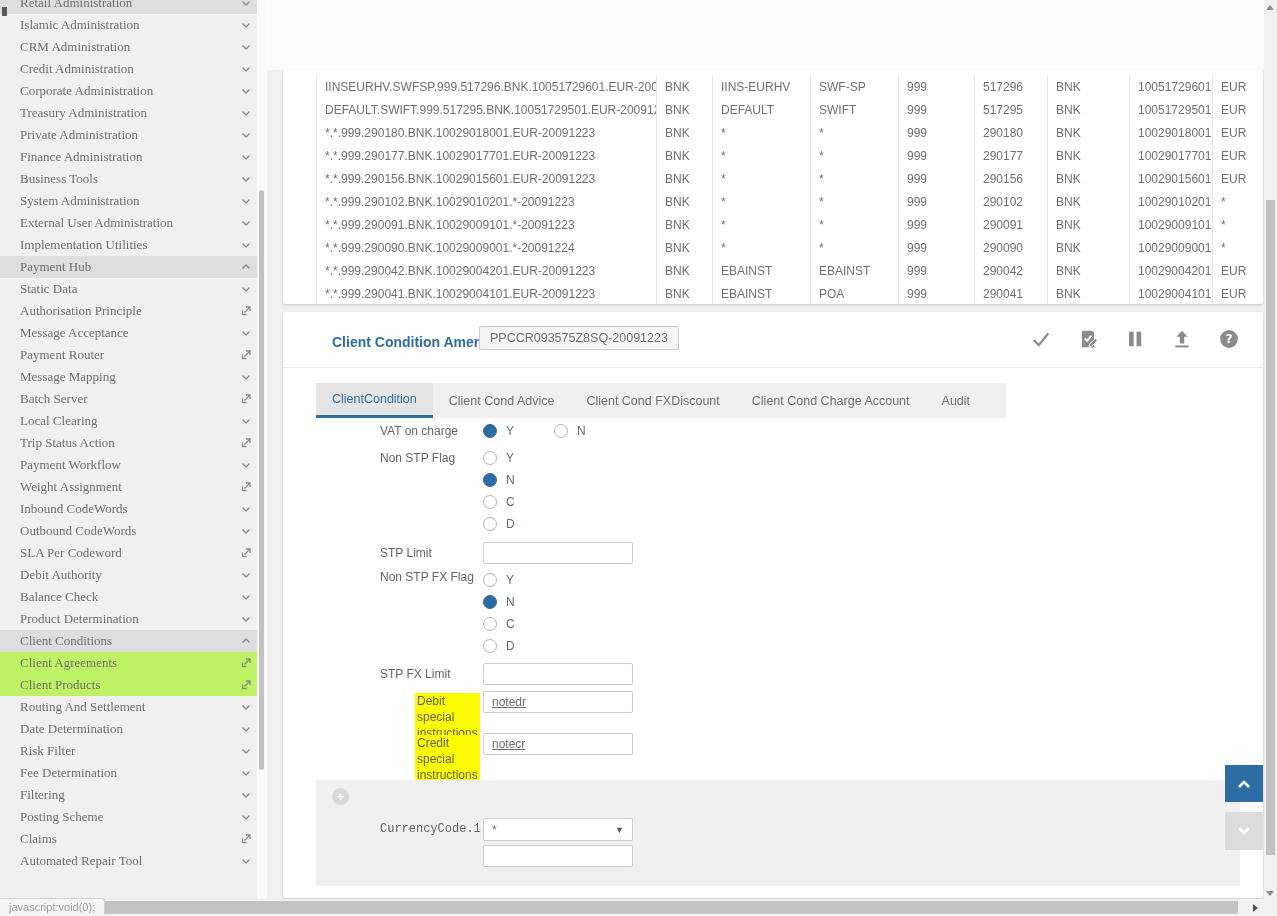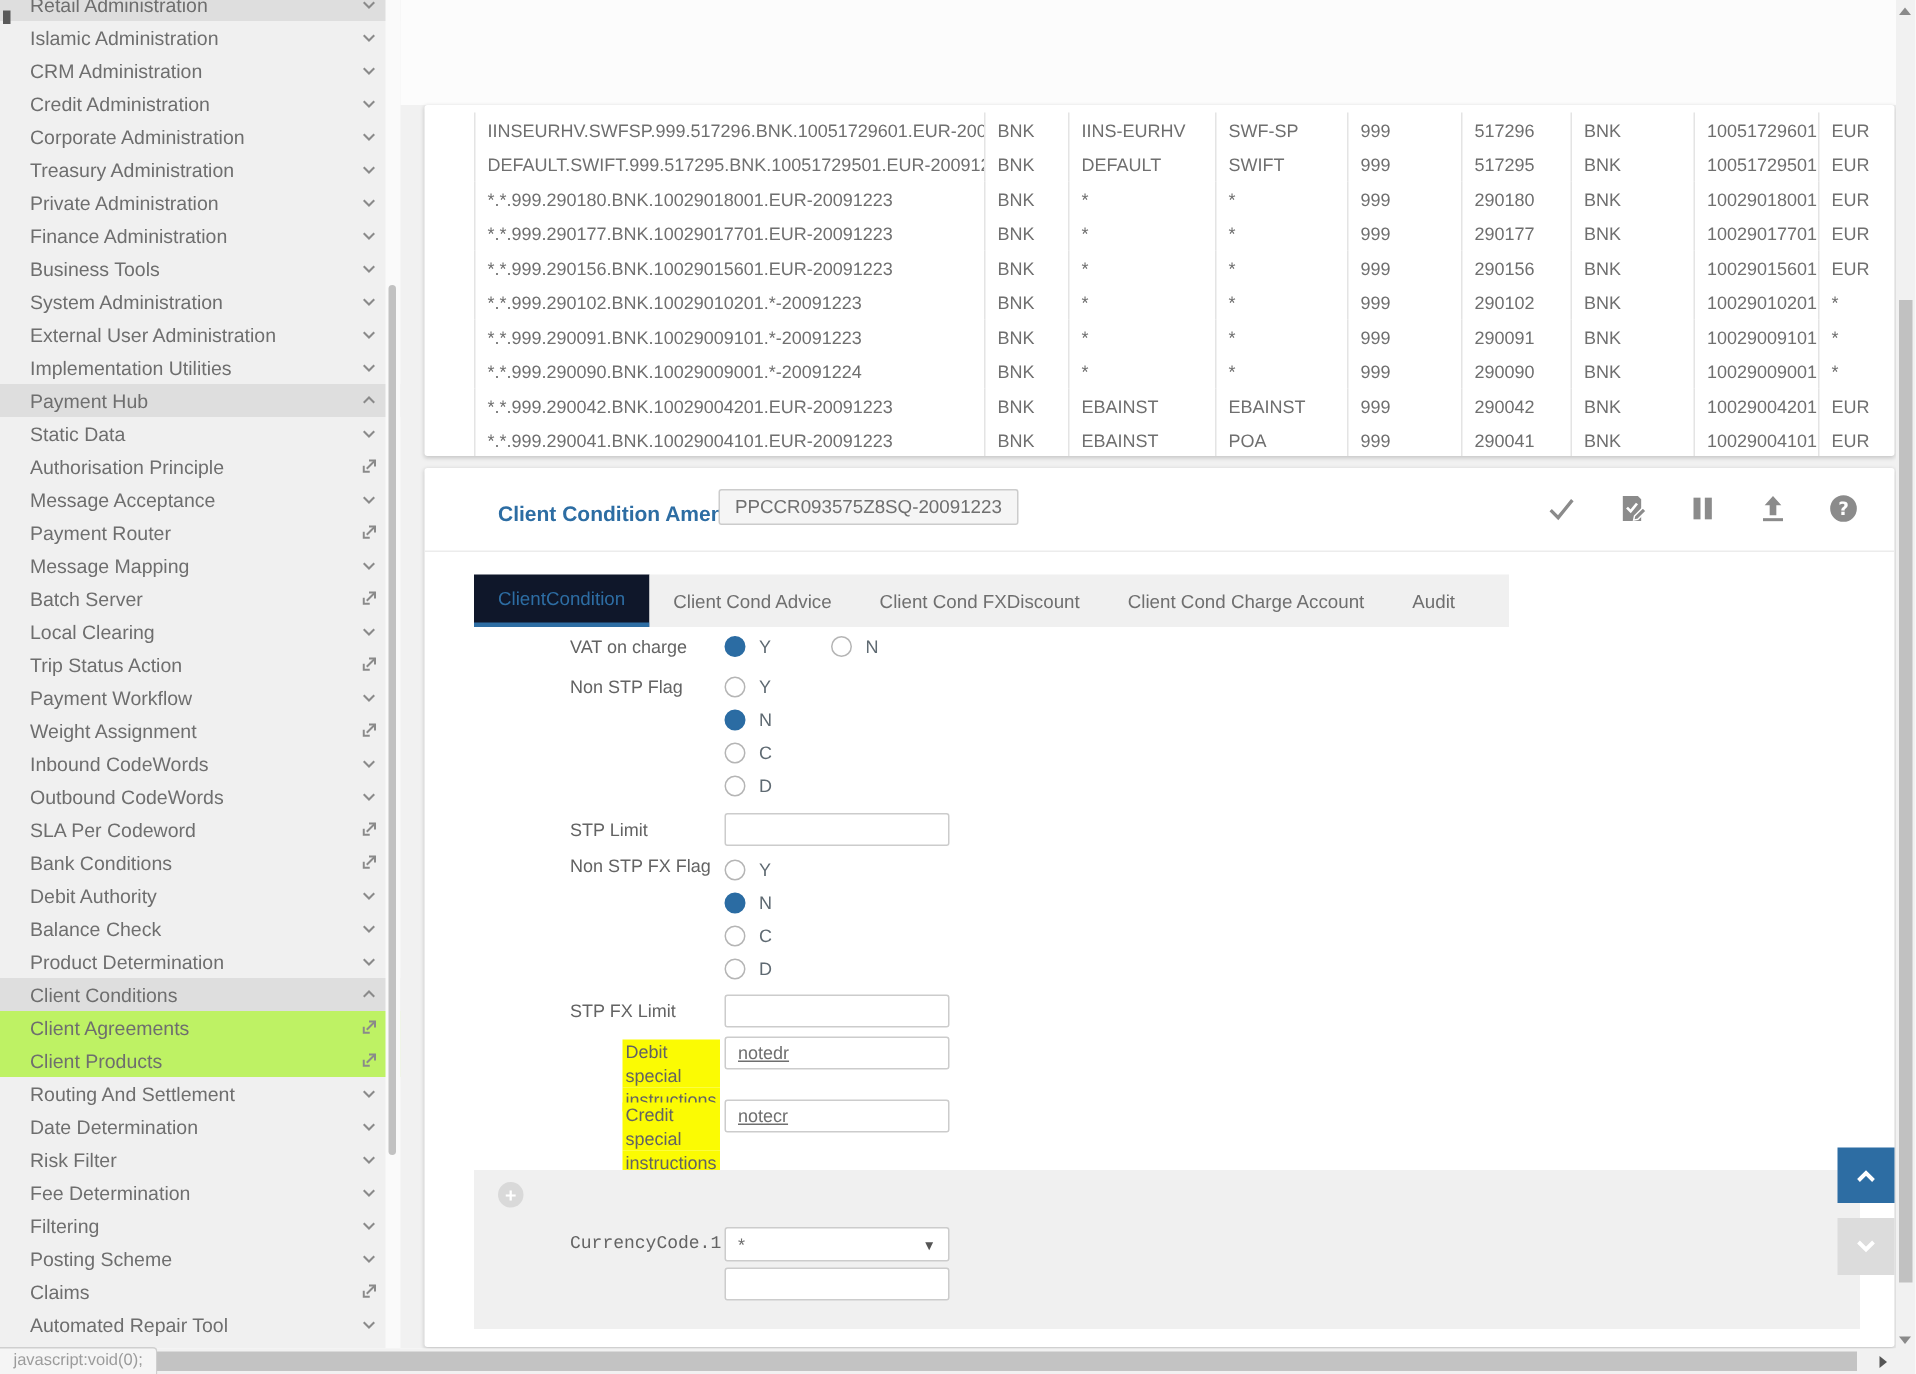--- a/index.html
+++ b/index.html
@@ -1,20 +1,20 @@
 <!DOCTYPE html>
 <html><head>
 <meta charset="utf-8">
 <style>
   * { margin:0; padding:0; box-sizing:border-box; }
   body { font-family:"Liberation Sans","DejaVu Sans",sans-serif; background:#fff; }
   #app { position:relative; width:1277px; height:916px; background:#fff; overflow:hidden; }
 
   
-  .sidebar { position:absolute; left:0; top:0; width:267px; height:899px; background:#f0f0f0; overflow:hidden; }
+  .sidebar { position:absolute; left:0; top:0; width:267px; height:899px; background:#f0f0f0; overflow:hidden;font-family:Liberation Serif, serif; }
   .side-list { margin-top:-8px; }
   .side-item { height:22px; display:flex; align-items:center; padding:0 14px 0 20px; font-size:13px; color:#6e6e6e; cursor:pointer; }
   .side-item.selected { background:#dedede; }
   .side-item.subselected { background:#bef264; }
   .side-label { flex:1; white-space:nowrap; overflow:hidden; }
   .side-icon { width:14px; height:12px; display:flex; align-items:center; justify-content:center; }
   .side-scrollbar { position:absolute; right:0; top:0; width:10px; height:899px; background:#fafafa; }
   .side-thumb { position:absolute; left:2px; top:190px; width:5px; height:580px; background:#c2c2c2; border-radius:3px; }
   .scroll-chip { position:absolute; left:2px; top:7px; width:5px; height:9px; background:#5a5a5a; }
 
@@ -40,21 +40,21 @@
   
   .form-card { position:absolute; left:16px; top:312px; width:980px; height:586px; background:#fff; border-radius:2px; box-shadow:0 1px 3px rgba(0,0,0,.18); }
   .form-title { position:absolute; left:49px; top:22px; font-size:14px; color:#2d6da3; }
   .ref-badge { position:absolute; left:196px; top:14px; height:24px; line-height:22px; padding:0 10px; background:#f5f5f5; border:1px solid #ccc; border-radius:2px; font-size:12.5px; color:#6f6f6f; }
   .toolbar { position:absolute; right:24px; top:17px; display:flex; gap:27px; }
   .tool-btn { width:20px; height:20px; background:none; border:none; padding:0; cursor:pointer; display:flex; align-items:center; justify-content:center; }
   .header-divider { position:absolute; left:0; top:55px; width:100%; border-bottom:1px solid #ececec; }
 
   .tabs { position:absolute; left:33px; top:71px; height:35px; display:flex; }
   .tab { height:35px; display:flex; align-items:center; padding:0 16px; font-size:12.5px; color:#6f6f6f; cursor:pointer; white-space:nowrap; }
-  .tab.active { color:#2d6da3; border-bottom:3px solid #2d6da3; background:#0f172a; }
+  .tab.active { color:#2d6da3; border-bottom:3px solid #2d6da3; background:#e5e5e5; }
   .tab-strip { display:flex; background:#f0f0f0; padding-right:20px; }
 
   .frow { position:absolute; left:0; width:100%; }
   .flabel { position:absolute; left:97px; width:100px; font-size:12px; color:#636363; line-height:16px; }
   .flabel.single { line-height:22px; }
   .fcontrol { position:absolute; left:200px; }
   .radios-v { display:flex; flex-direction:column; }
   .radios-h { display:flex; gap:40px; }
   .radio-item { display:flex; align-items:center; height:22px; }
   .radio { width:14px; height:14px; border:1px solid #b5b5b5; border-radius:50%; background:#fff; cursor:pointer; flex:none; }
@@ -306,30 +306,20 @@
           <span class="side-label">SLA Per Codeword</span>
           <span class="side-icon">
             <svg width="12" height="12" viewBox="0 0 12 12">
               <path d="M2.5 5.5v4h4" fill="none" stroke="#8a8a8a" stroke-width="1.3"></path>
               <path d="M4.5 7.5L10 2" fill="none" stroke="#8a8a8a" stroke-width="1.3"></path>
               <path d="M6 2h4v4" fill="none" stroke="#8a8a8a" stroke-width="1.3"></path>
             </svg>
           </span>
         </div>
         <div class="side-item">
-          <span class="side-label">Bank Conditions</span>
-          <span class="side-icon">
-            <svg width="12" height="12" viewBox="0 0 12 12">
-              <path d="M2.5 5.5v4h4" fill="none" stroke="#8a8a8a" stroke-width="1.3"></path>
-              <path d="M4.5 7.5L10 2" fill="none" stroke="#8a8a8a" stroke-width="1.3"></path>
-              <path d="M6 2h4v4" fill="none" stroke="#8a8a8a" stroke-width="1.3"></path>
-            </svg>
-          </span>
-        </div>
-        <div class="side-item">
           <span class="side-label">Debit Authority</span>
           <span class="side-icon">
             <svg width="12" height="12" viewBox="0 0 12 12">
               <path d="M2.5 4.5L6 8l3.5-3.5" fill="none" stroke="#8a8a8a" stroke-width="1.4"></path>
             </svg>
           </span>
         </div>
         <div class="side-item">
           <span class="side-label">Balance Check</span>
           <span class="side-icon">

